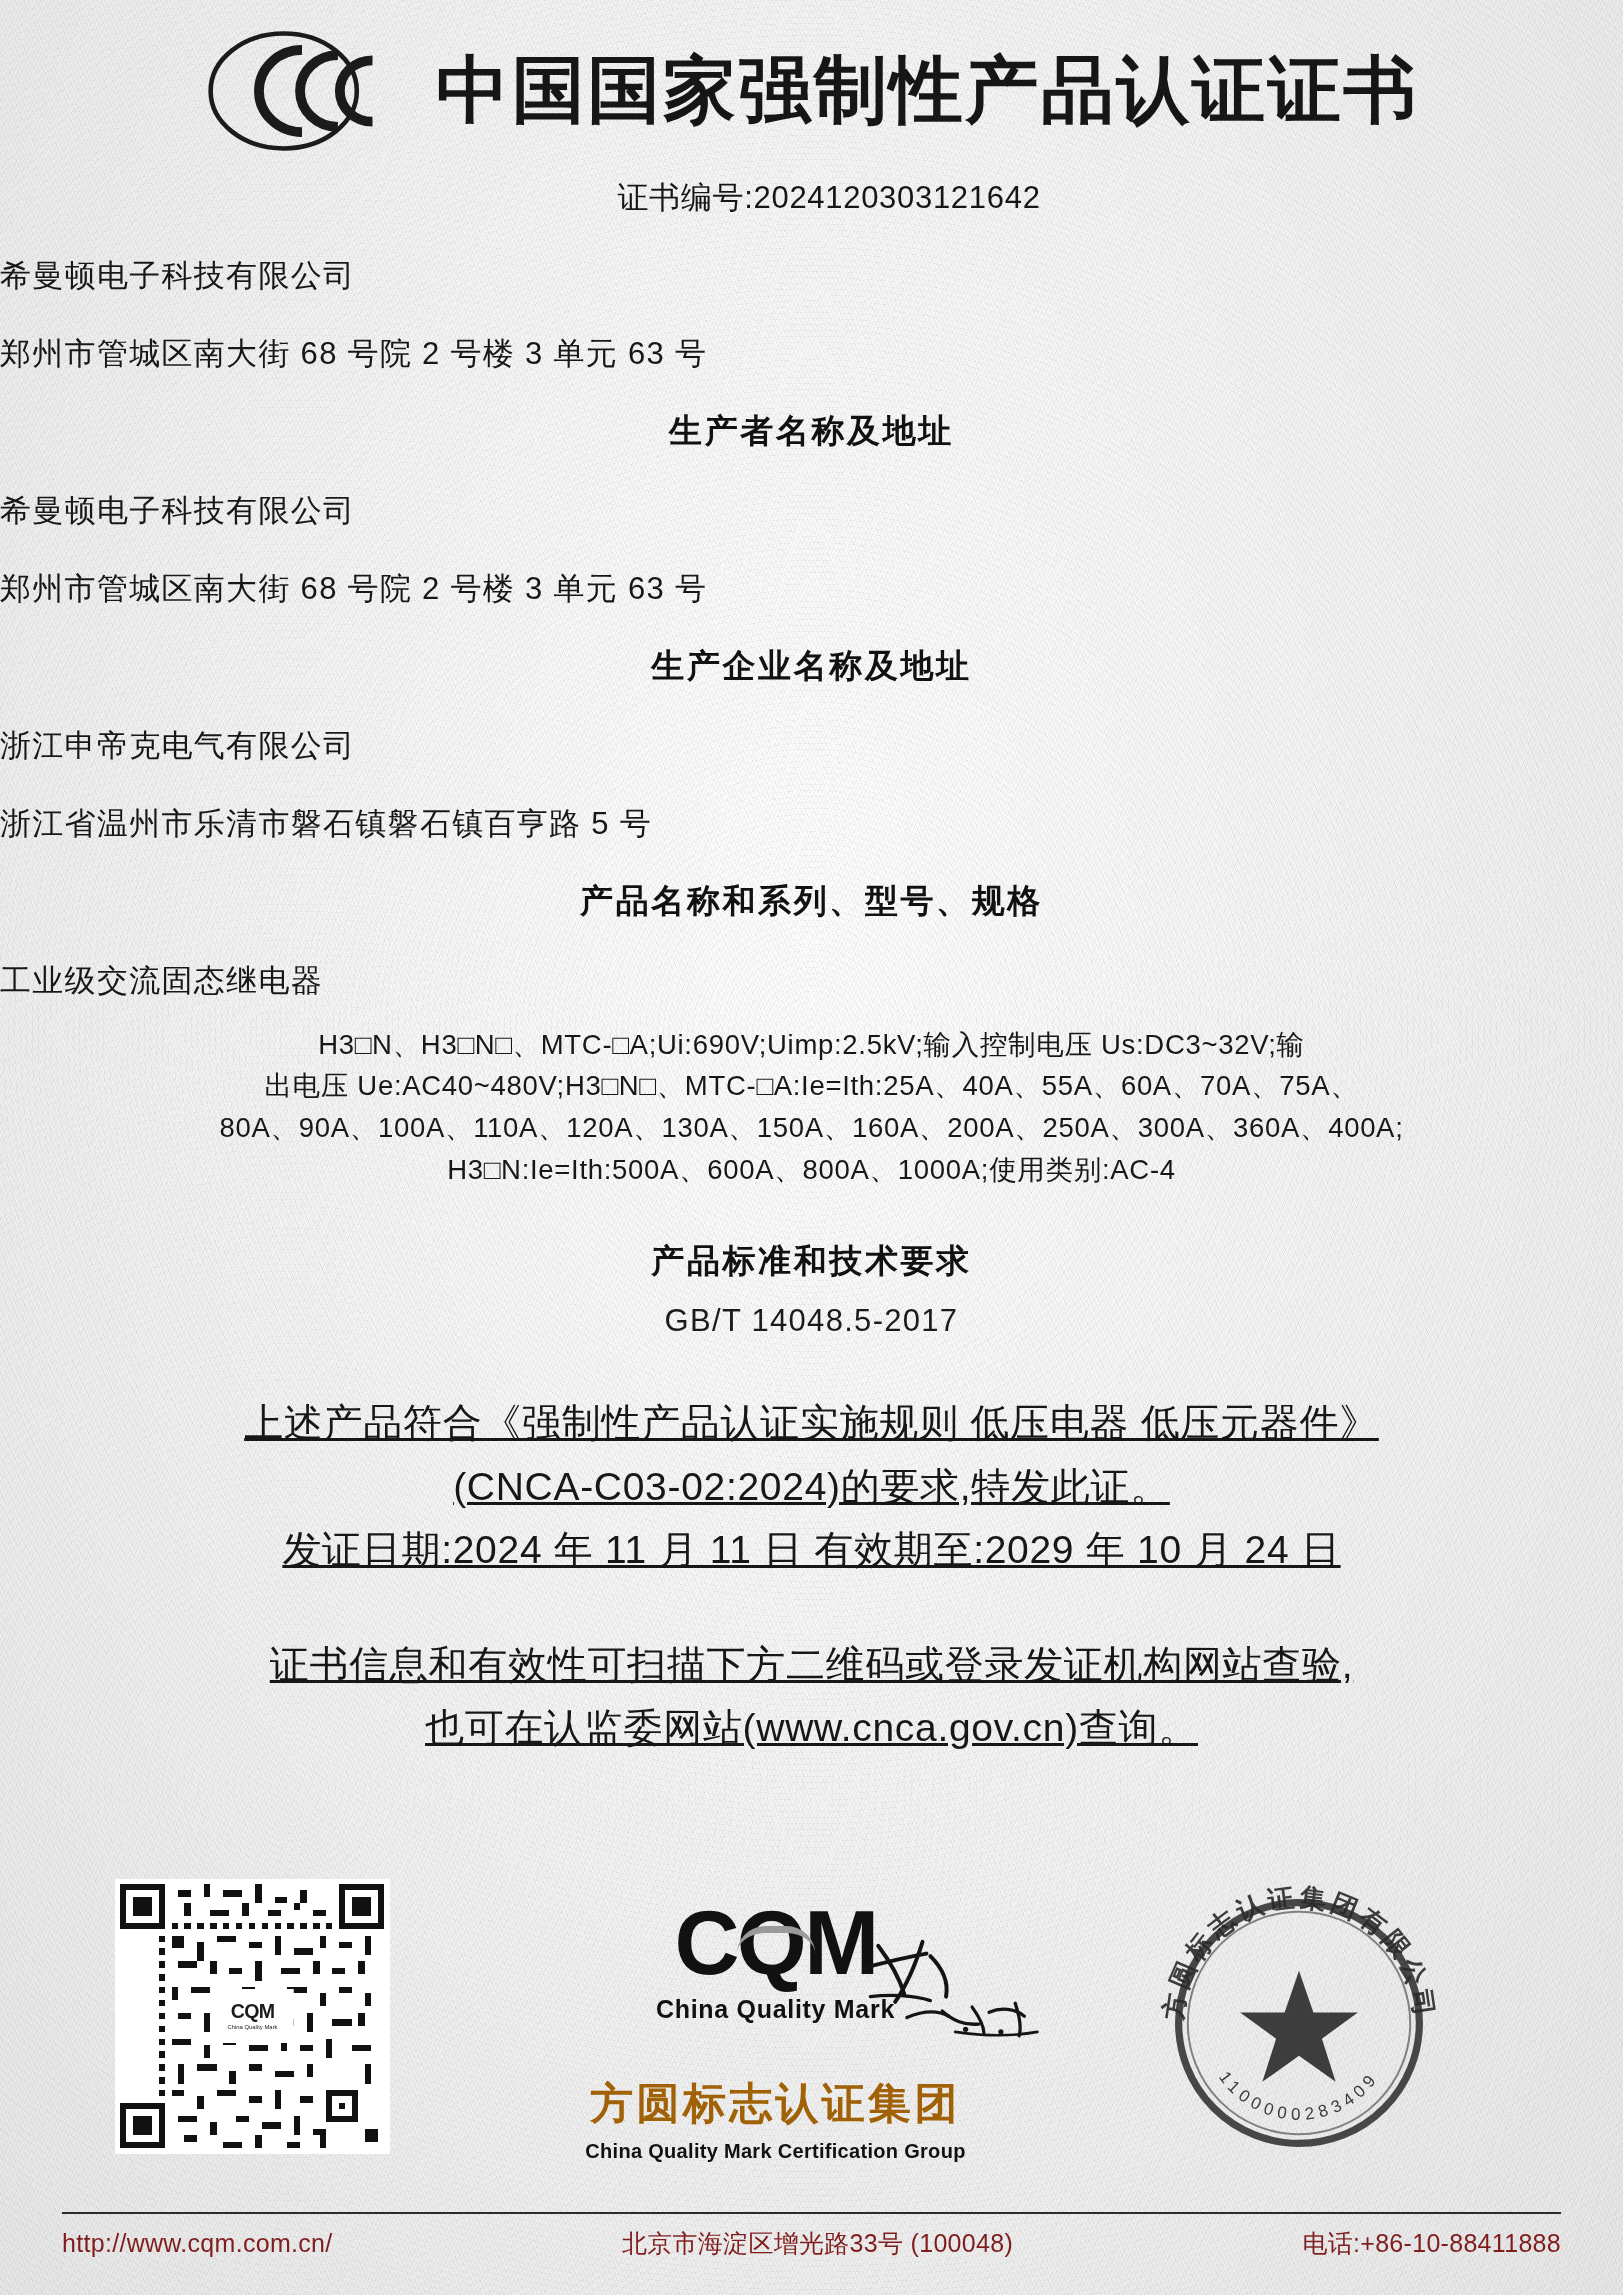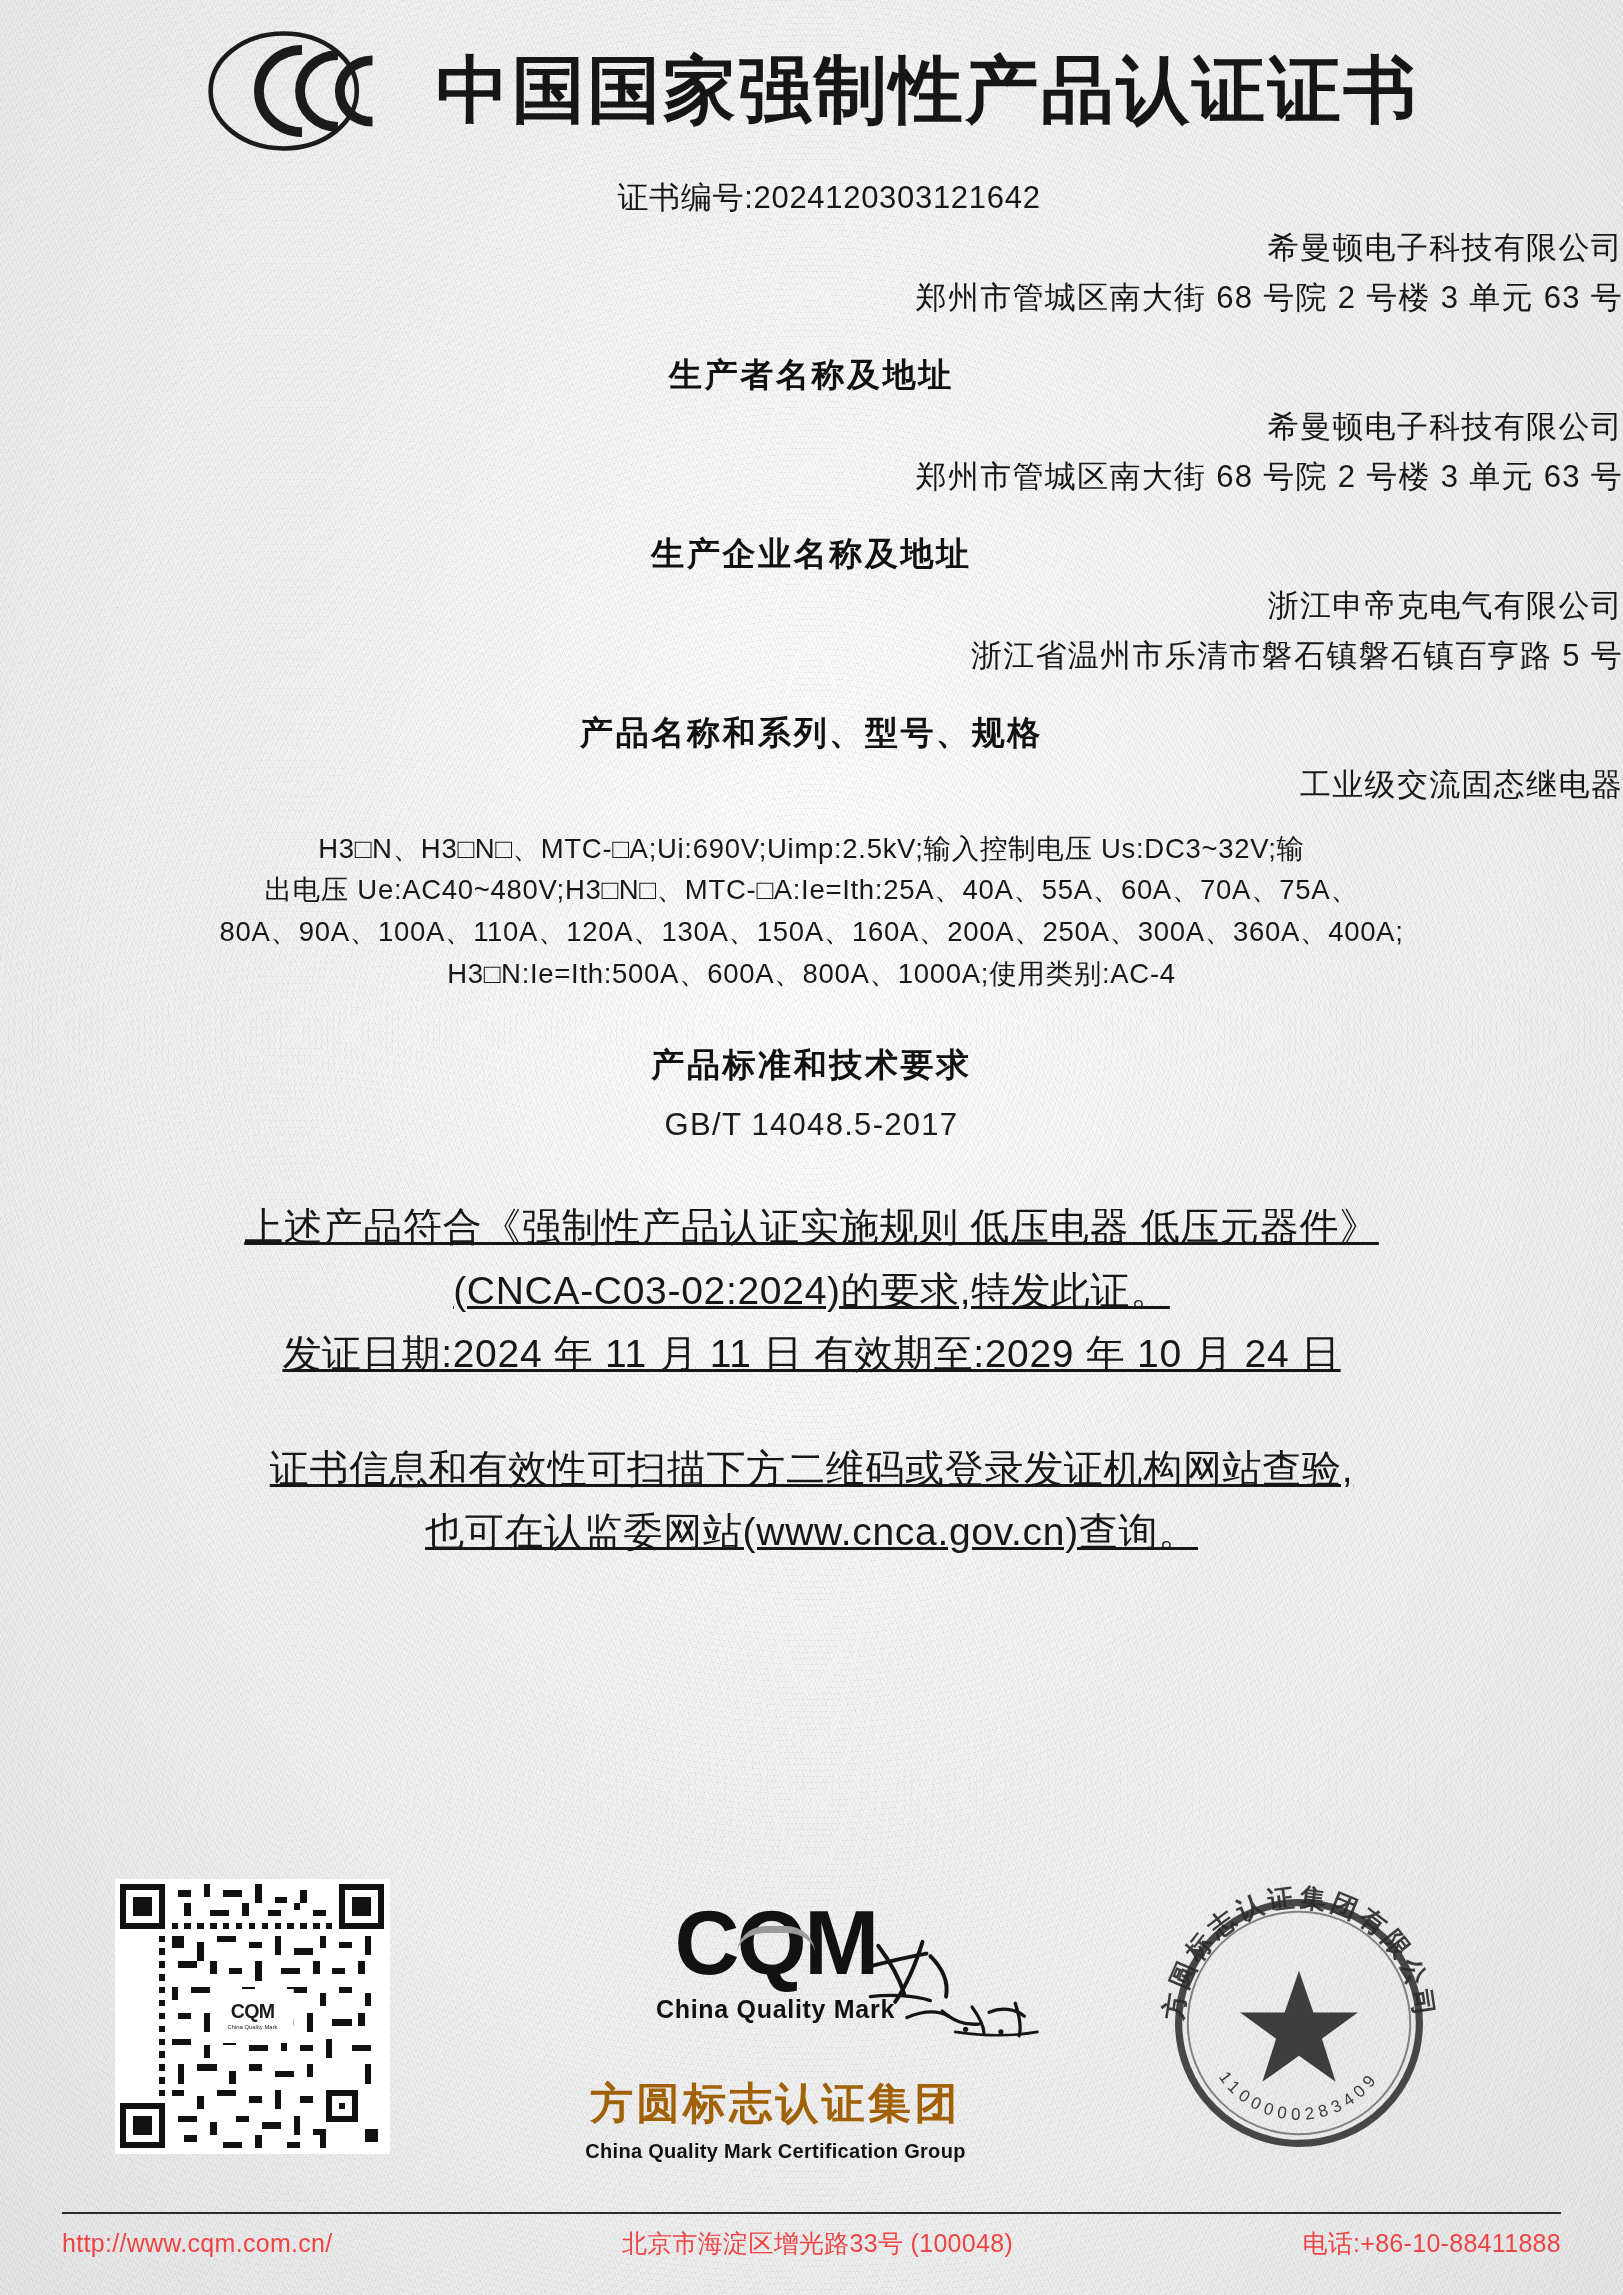--- a/index.html
+++ b/index.html
@@ -89,24 +89,24 @@
 
   .section-label {
     text-align: center;
     font-size: 33px;
     font-weight: 700;
     letter-spacing: 2.6px;
     margin-top: 34px;
     color: #111;
   }
   .section-line {
-    text-align: right;
+    text-align: left;
     font-size: 31px;
     letter-spacing: 1.3px;
-    margin-top: 8px;
+    margin-top: 36px;
     color: #171717;
   }
 
   .spec-block {
     margin-top: 22px;
     padding: 0 31px;
   }
   .spec-line {
     text-align: center;
     font-size: 27.5px;
@@ -260,21 +260,21 @@
   }
   .bottom-bar {
     position: absolute;
     left: 62px;
     right: 62px;
     top: 2227px;
     display: flex;
     align-items: center;
     justify-content: space-between;
     font-size: 25px;
-    color: #ef4444;
+    color: #7f1d1d;
     letter-spacing: 0.3px;
   }
   .bottom-bar .mid { text-align: center; }
 </style>
 </head>
 <body>
 
 <div class="page"></div>
 <div class="guilloche"></div>
 

